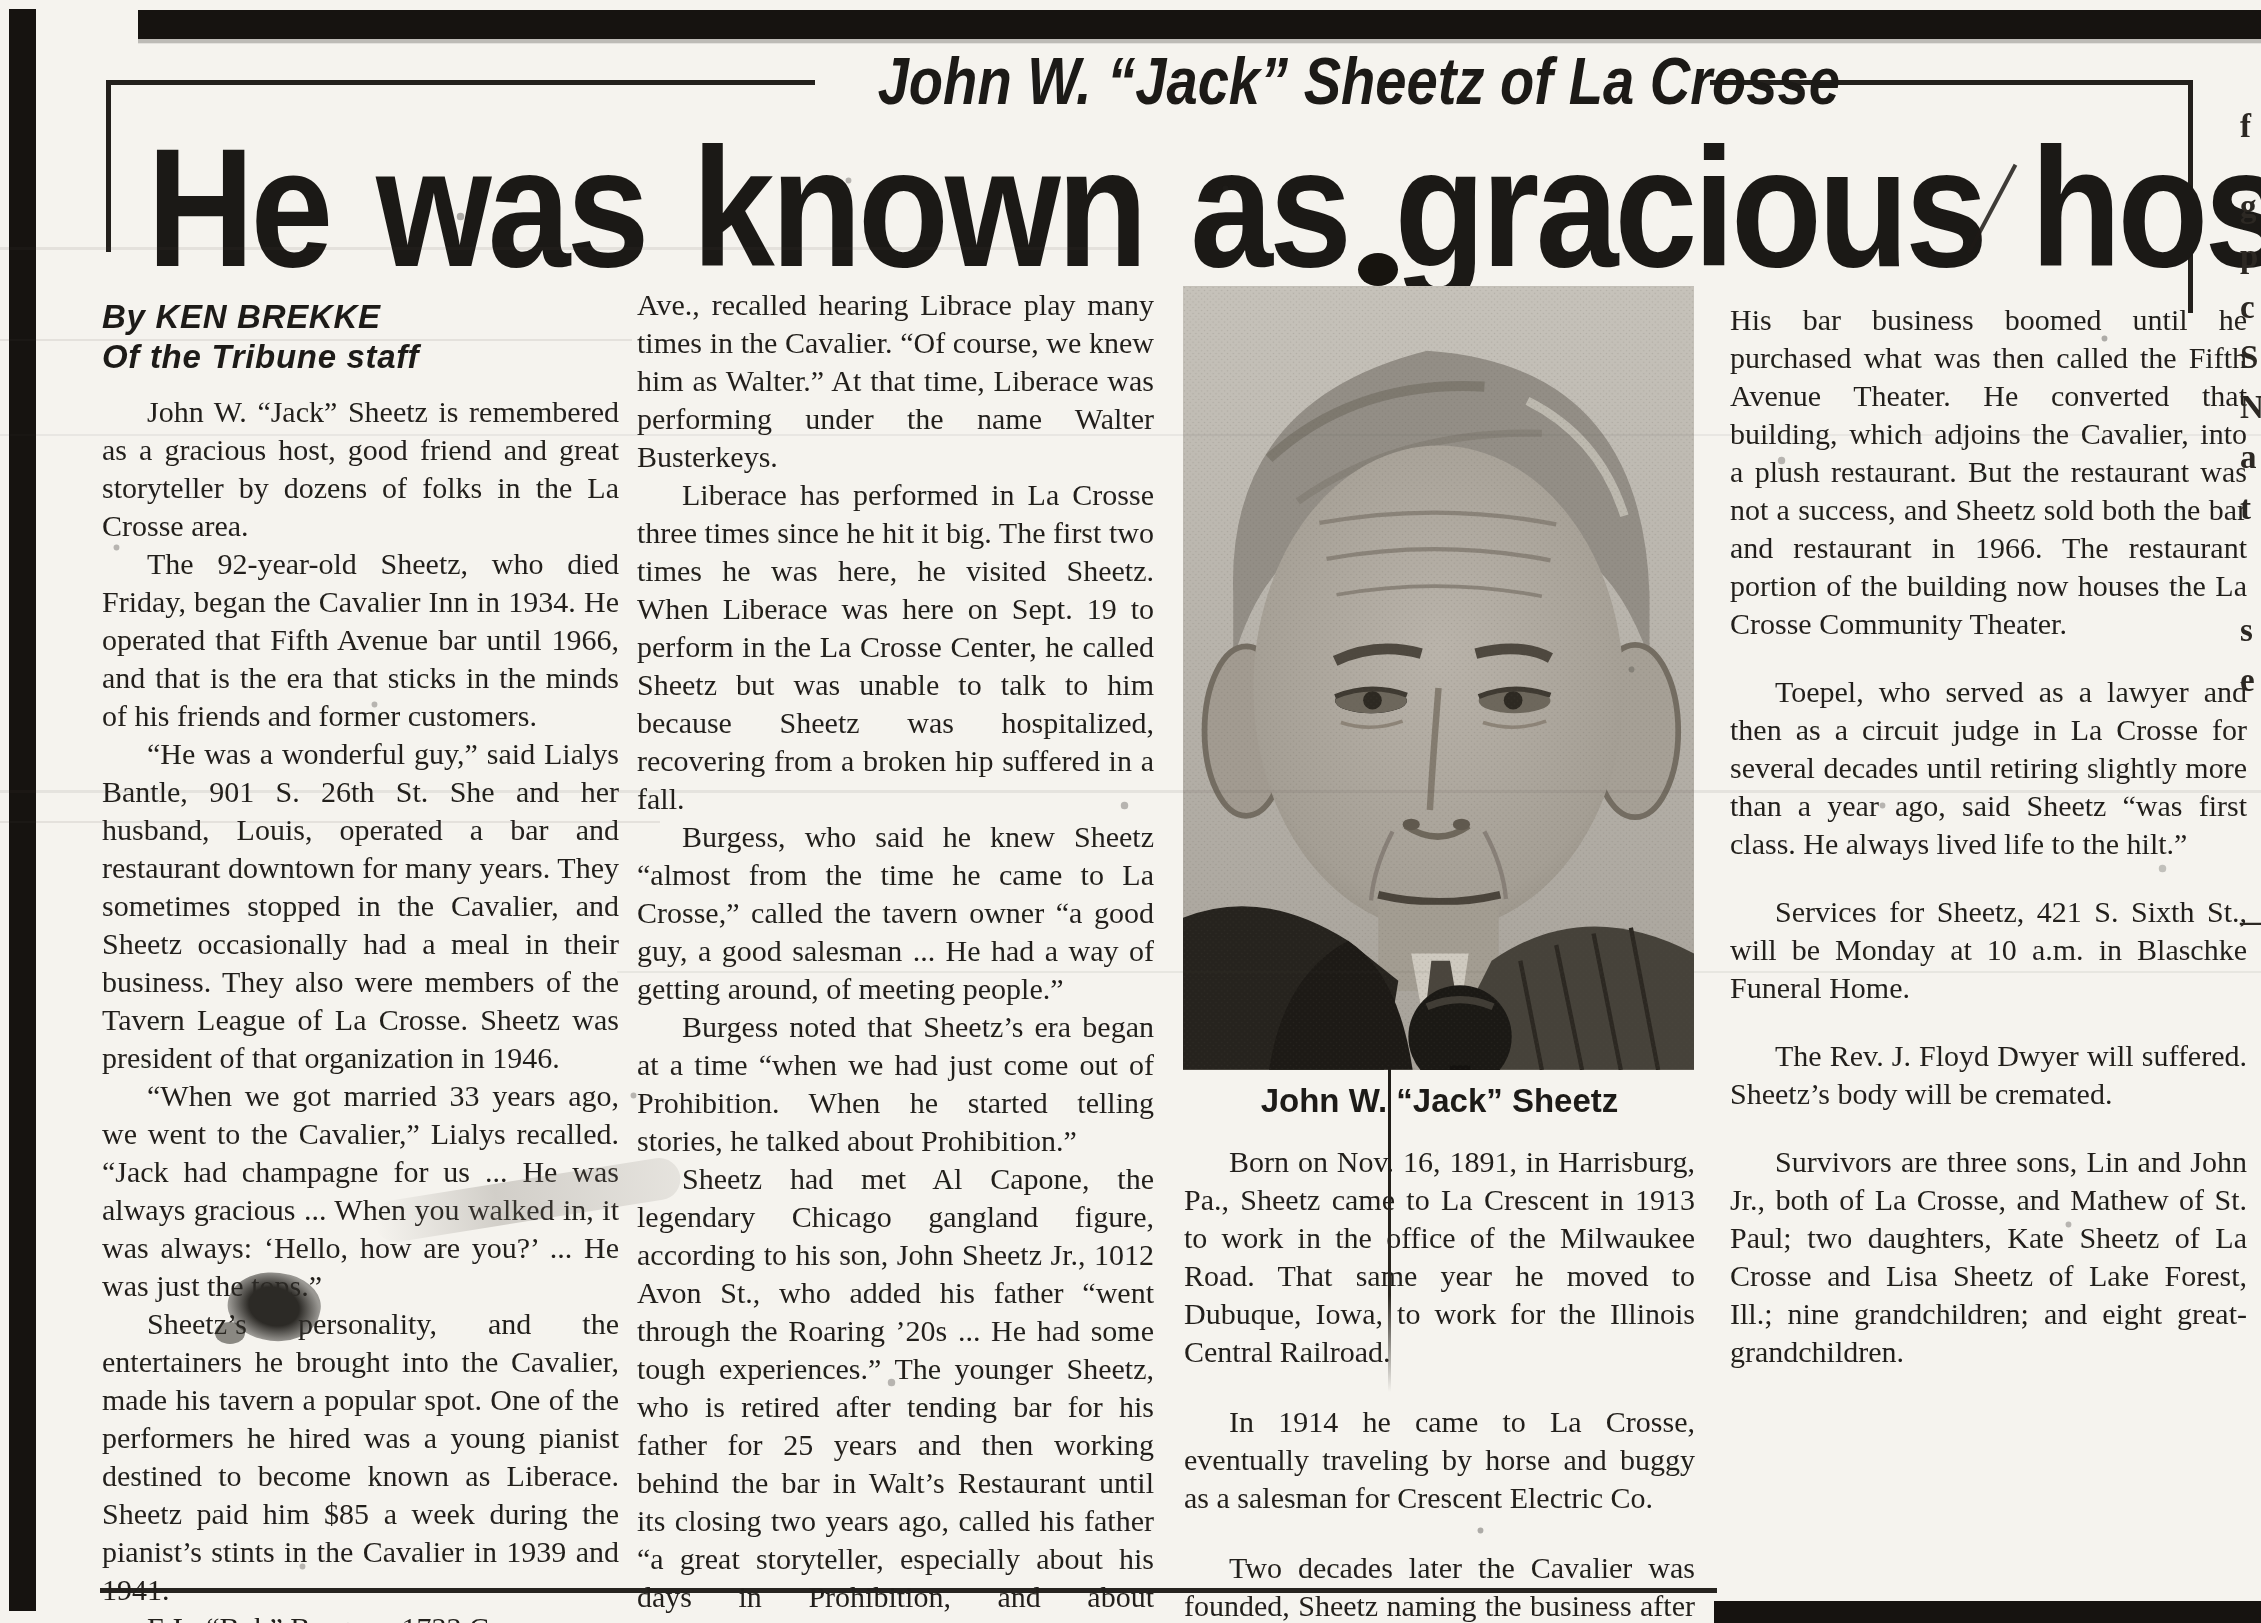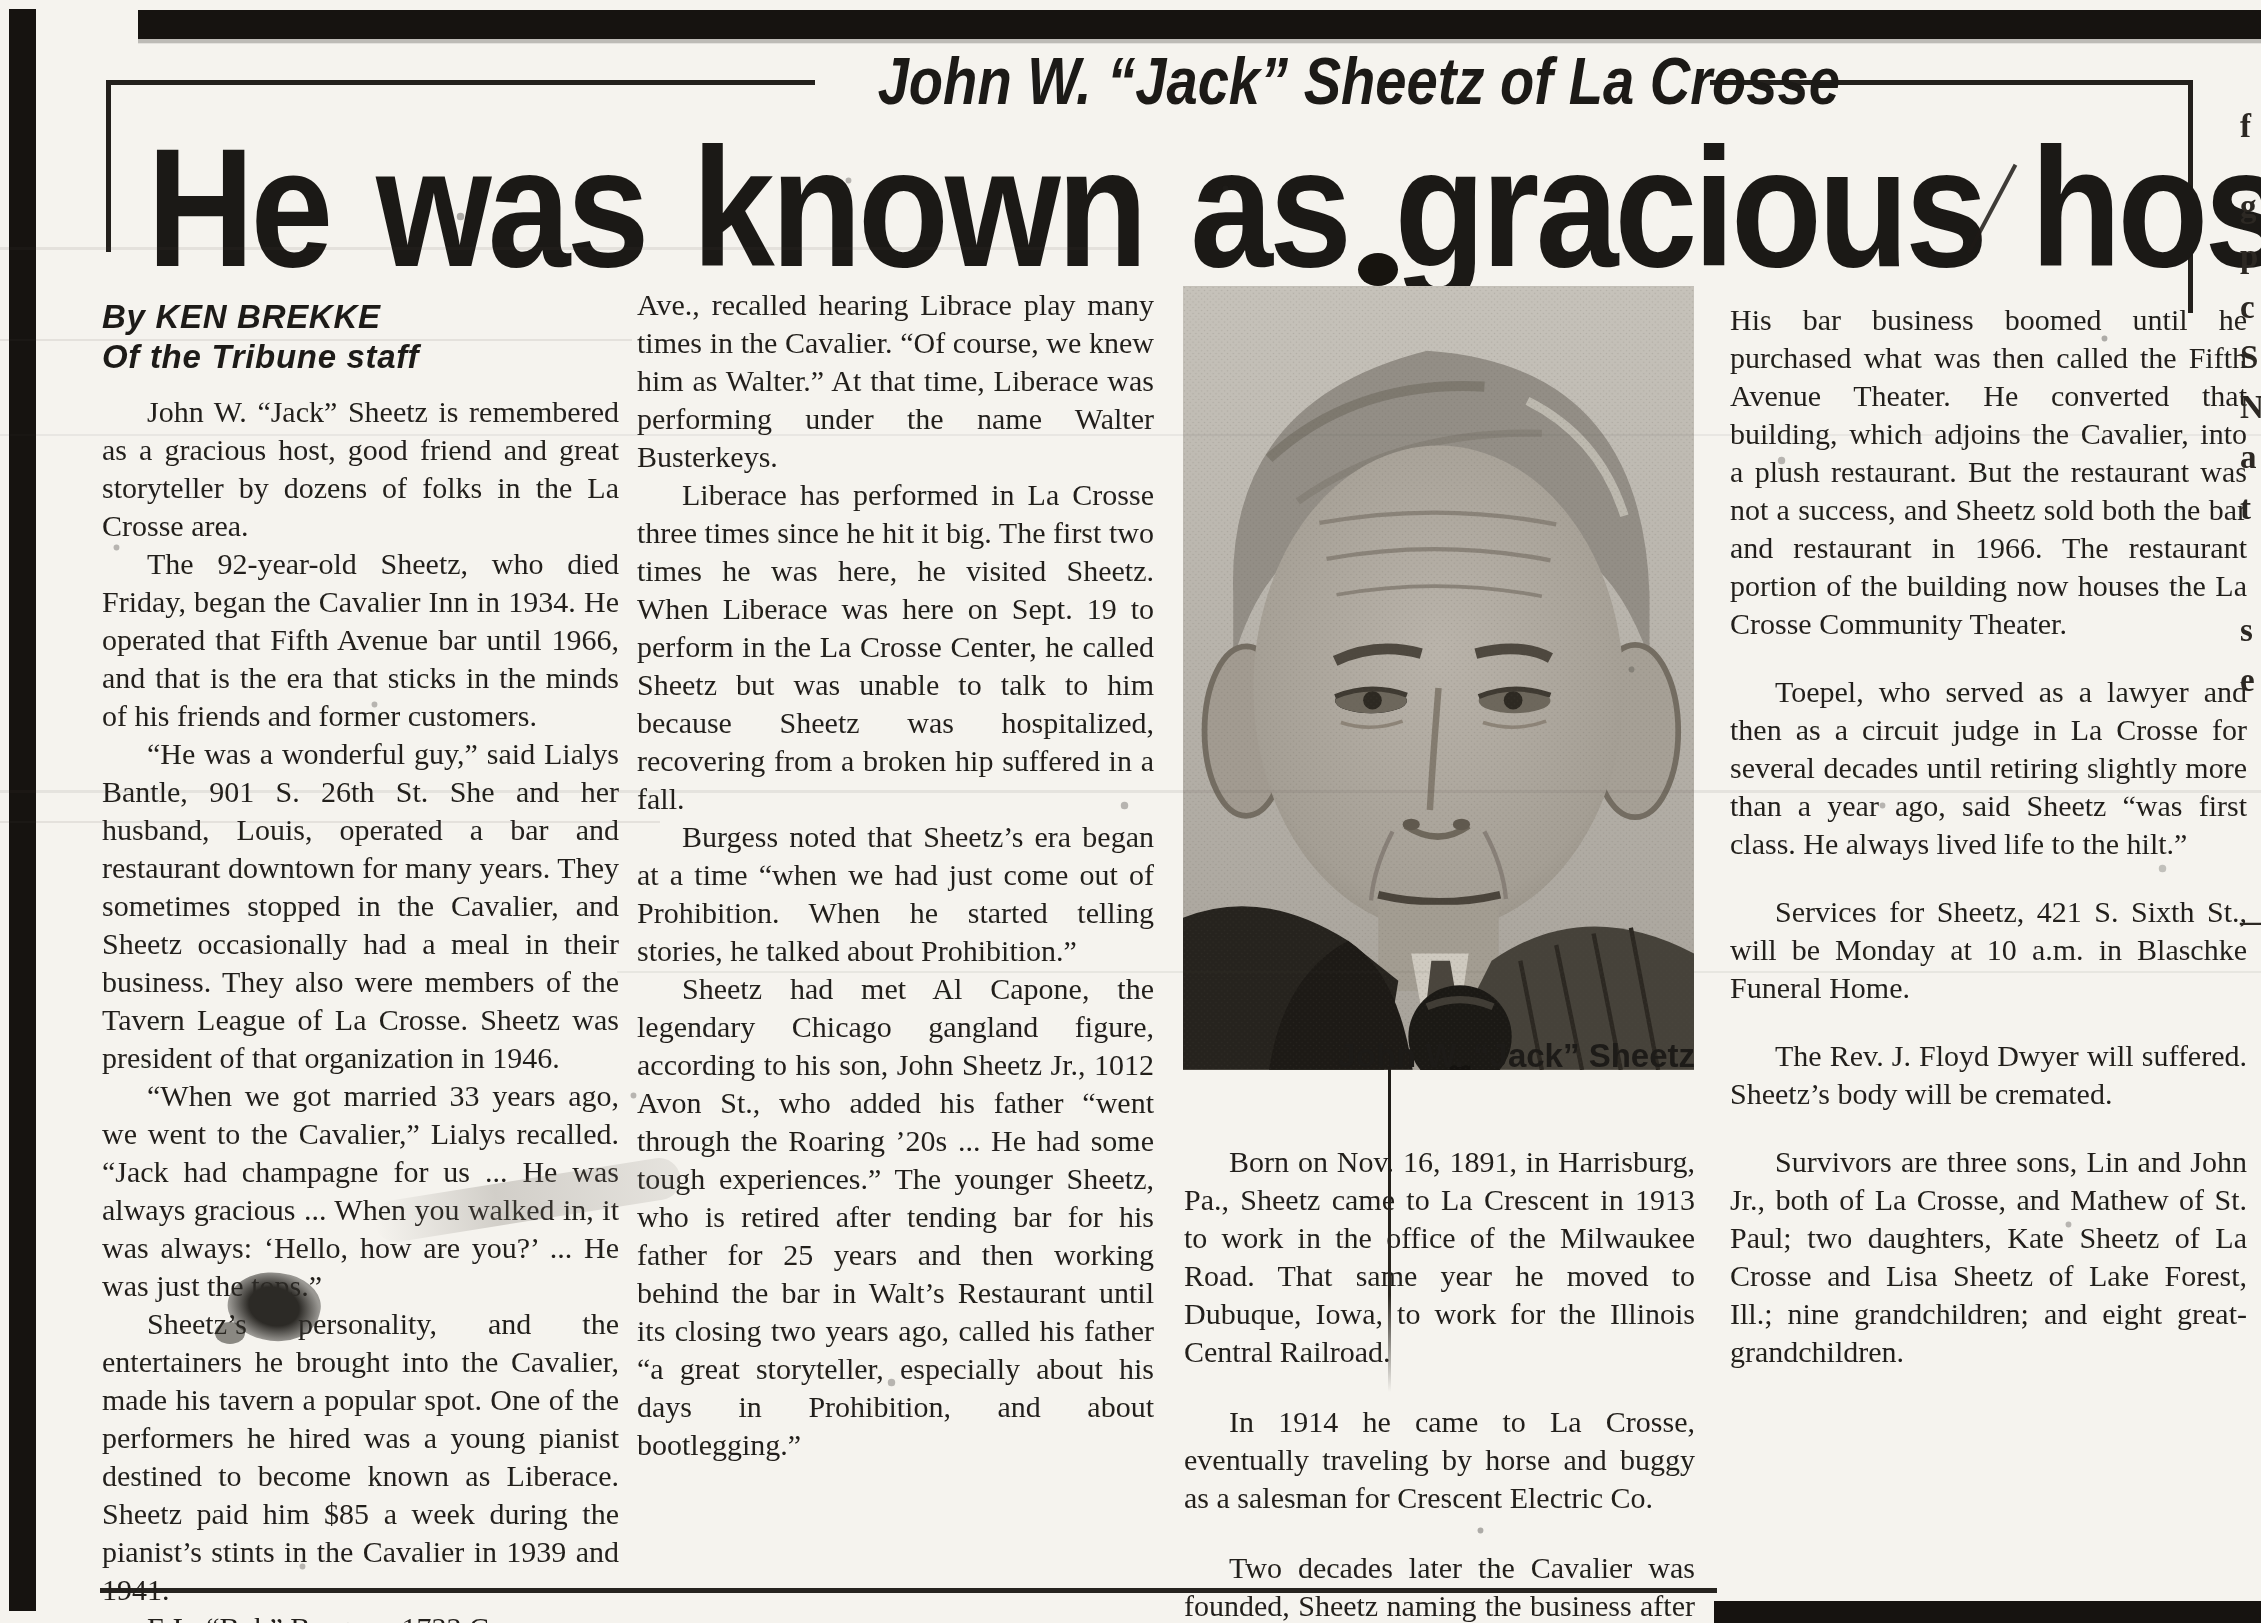--- a/index.html
+++ b/index.html
@@ -64,23 +64,23 @@
   #col4 .sp1{margin-top:21.5px;}
   #col4 .sp2{margin-top:30px;}
   #col4 .sp0{margin-top:5.7px;}
   
   #photo{
     position:absolute;left:1183px;top:286px;width:511px;height:784px;
     background:#b4b0a8;
   }
   #photo svg{display:block;}
   #photo-caption{
-    position:absolute;left:1184px;top:1037px;width:511px;
-    font-family:"Liberation Sans", sans-serif;
-    font-weight:700;font-size:33px;text-align:right;color:#1d1b18;
+    position:absolute;left:1184px;top:1082px;width:511px;
+    font-family:"Liberation Sans", sans-serif;
+    font-weight:700;font-size:33px;text-align:center;color:#1d1b18;
   }
   
   .artifact{position:absolute;pointer-events:none;}
   #spot-above-photo{left:1358px;top:253px;width:40px;height:33px;background:#17140f;border-radius:50%;}
   #vertical-scratch{
     left:1388px;top:1068px;width:2.9px;height:324px;
     background:linear-gradient(#1e1b17 0%,#2a261f 70%,rgba(42,38,31,0) 100%);
   }
   #ink-blot{
     left:228px;top:1272px;width:92px;height:69px;
@@ -147,20 +147,21 @@
     <p class="indent">The 92-year-old Sheetz, who died Friday, began the Cavalier Inn in 1934. He operated that Fifth Avenue bar until 1966, and that is the era that sticks in the minds of his friends and former customers.</p>
     <p class="indent">“He was a wonderful guy,” said Lialys Bantle, 901 S. 26th St. She and her husband, Louis, operated a bar and restaurant downtown for many years. They sometimes stopped in the Cavalier, and Sheetz occasionally had a meal in their business. They also were members of the Tavern League of La Crosse. Sheetz was president of that organization in 1946.</p>
     <p class="indent">“When we got married 33 years ago, we went to the Cavalier,” Lialys recalled. “Jack had champagne for us ... He was always gracious ... When you walked in, it was always: ‘Hello, how are you?’ ... He was just the tops.”</p>
     <p class="indent">Sheetz’s personality, and the entertainers he brought into the Cavalier, made his tavern a popular spot. One of the performers he hired was a young pianist destined to become known as Liberace. Sheetz paid him $85 a week during the pianist’s stints in the Cavalier in 1939 and 1941.</p>
     <p class="indent">E.L. “Bob” Burgess, 1733 Cameron</p>
   </div>
 
   <div class="col" id="col2">
     <p>Ave., recalled hearing Librace play many times in the Cavalier. “Of course, we knew him as Walter.” At that time, Liberace was performing under the name Walter Busterkeys.</p>
     <p class="indent">Liberace has performed in La Crosse three times since he hit it big. The first two times he was here, he visited Sheetz. When Liberace was here on Sept. 19 to perform in the La Crosse Center, he called Sheetz but was unable to talk to him because Sheetz was hospitalized, recovering from a broken hip suffered in a fall.</p>
+    <p class="indent">Burgess, who said he knew Sheetz “almost from the time he came to La Crosse,” called the tavern owner “a good guy, a good salesman ... He had a way of getting around, of meeting people.”</p>
     <p class="indent">Burgess noted that Sheetz’s era began at a time “when we had just come out of Prohibition. When he started telling stories, he talked about Prohibition.”</p>
     <p class="indent">Sheetz had met Al Capone, the legendary Chicago gangland figure, according to his son, John Sheetz Jr., 1012 Avon St., who added his father “went through the Roaring ’20s ... He had some tough experiences.” The younger Sheetz, who is retired after tending bar for his father for 25 years and then working behind the bar in Walt’s Restaurant until its closing two years ago, called his father “a great storyteller, especially about his days in Prohibition, and about bootlegging.”</p>
   </div>
 
   <div id="photo">
     <svg width="511" height="784" viewBox="0 0 712 1092">
       <defs>
         <linearGradient id="bgGrad" x1="0" y1="0" x2="0" y2="1">
           <stop offset="0" stop-color="#c6c2ba"></stop>
             <stop offset="1" stop-color="#a7a29a"></stop>

